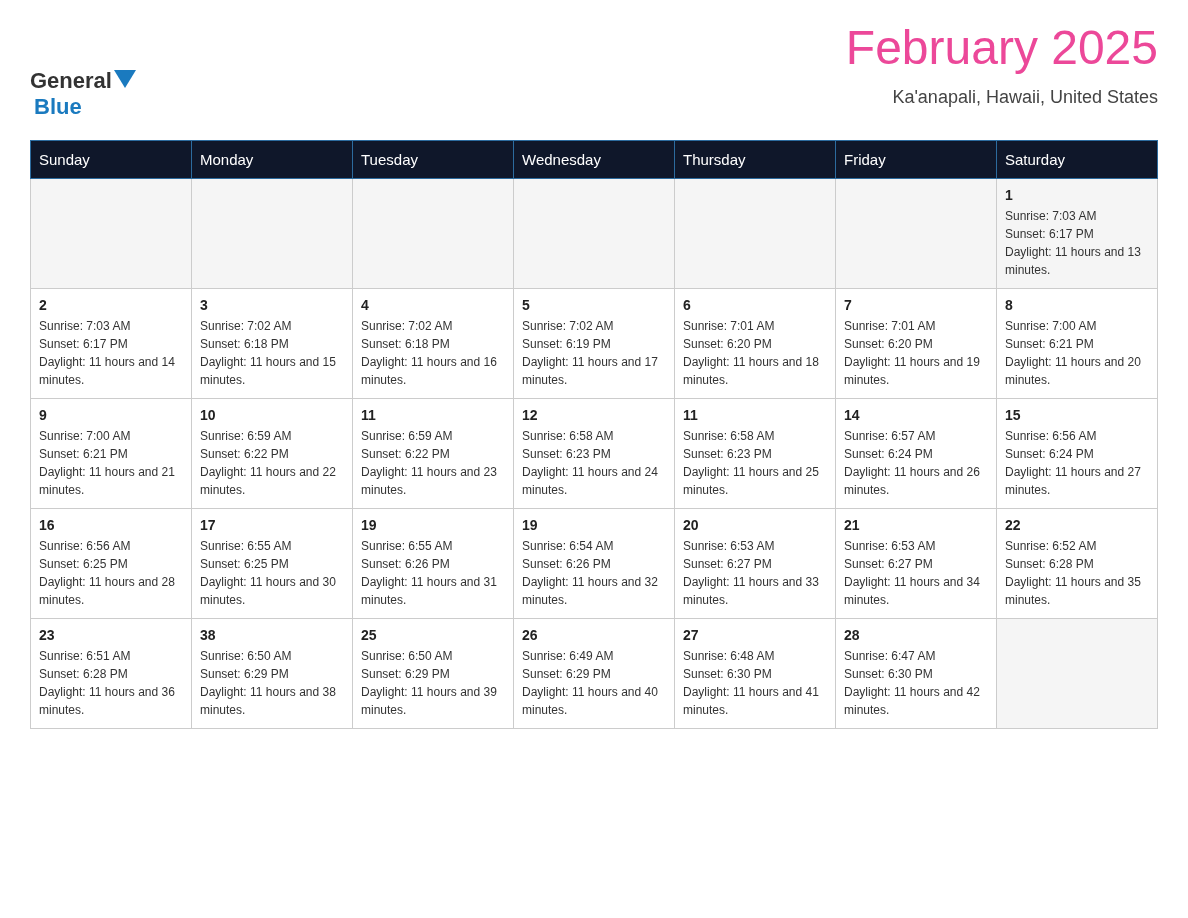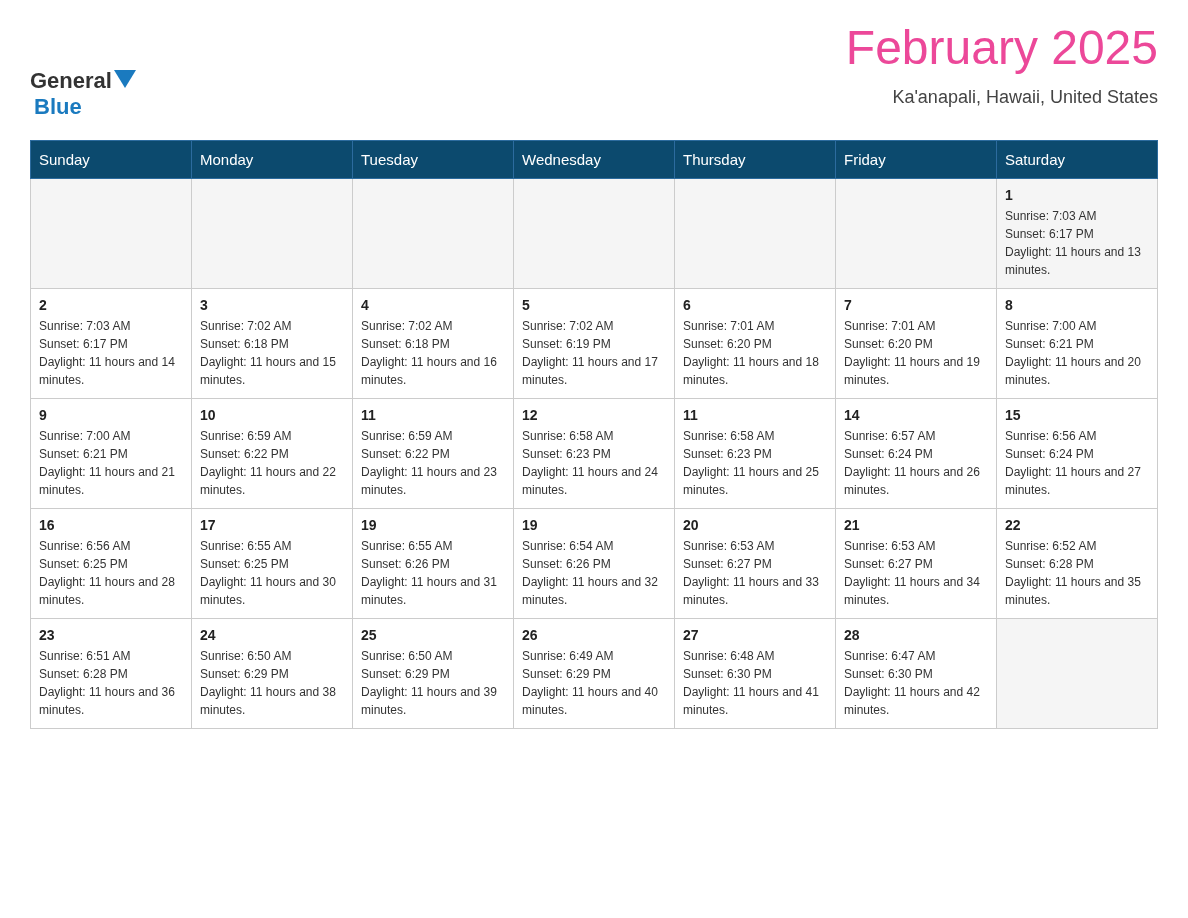--- a/index.html
+++ b/index.html
@@ -36,21 +36,21 @@
     .location-subtitle {
       font-size: 18px;
       color: #444;
       margin-top: 12px;
     }
     table {
       width: 100%;
       border-collapse: collapse;
     }
     thead tr th {
-      background-color: #0c4a6e;
+      background-color: #0f172a;
       color: #fff;
       font-size: 15px;
       font-weight: normal;
       padding: 10px 8px;
       text-align: left;
       border: 1px solid #2c6b9e;
     }
     tbody tr td {
       border: 1px solid #ccc;
       vertical-align: top;
@@ -214,21 +214,21 @@
           <span class="day-number">22</span>
           <div class="day-info">Sunrise: 6:52 AM<br>Sunset: 6:28 PM<br>Daylight: 11 hours and 35 minutes.</div>
         </td>
       </tr>
       <tr>
         <td>
           <span class="day-number">23</span>
           <div class="day-info">Sunrise: 6:51 AM<br>Sunset: 6:28 PM<br>Daylight: 11 hours and 36 minutes.</div>
         </td>
         <td>
-          <span class="day-number">24</span>
+          <span class="day-number">38</span>
           <div class="day-info">Sunrise: 6:50 AM<br>Sunset: 6:29 PM<br>Daylight: 11 hours and 38 minutes.</div>
         </td>
         <td>
           <span class="day-number">25</span>
           <div class="day-info">Sunrise: 6:50 AM<br>Sunset: 6:29 PM<br>Daylight: 11 hours and 39 minutes.</div>
         </td>
         <td>
           <span class="day-number">26</span>
           <div class="day-info">Sunrise: 6:49 AM<br>Sunset: 6:29 PM<br>Daylight: 11 hours and 40 minutes.</div>
         </td>

